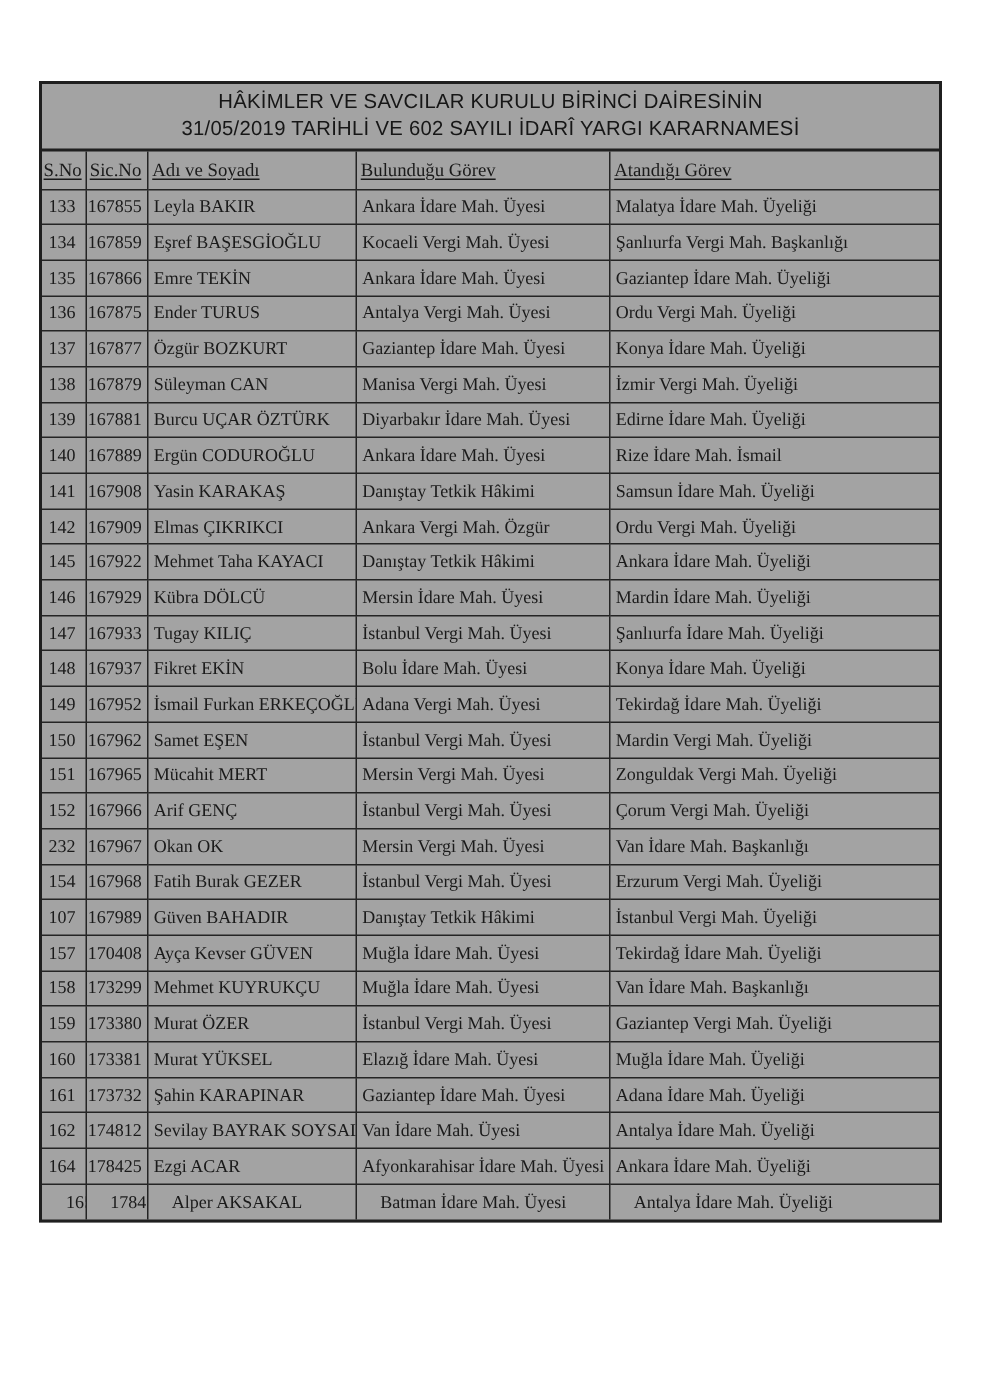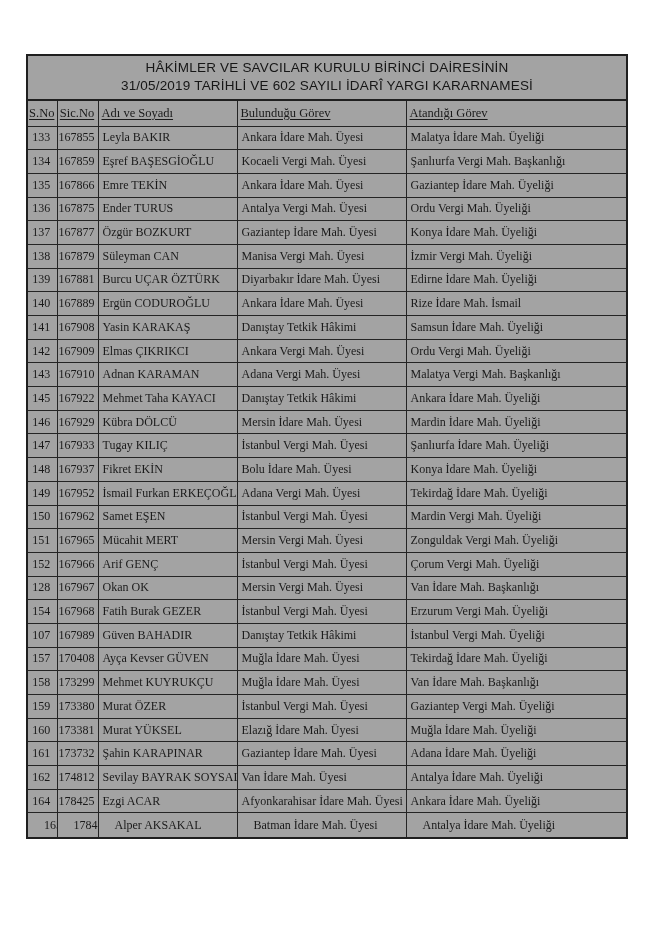--- a/index.html
+++ b/index.html
@@ -163,29 +163,22 @@
             <td class="num">141</td>
             <td class="num">167908</td>
             <td>Yasin KARAKAŞ</td>
             <td>Danıştay Tetkik Hâkimi</td>
             <td>Samsun İdare Mah. Üyeliği</td>
           </tr>
           <tr>
             <td class="num">142</td>
             <td class="num">167909</td>
             <td>Elmas ÇIKRIKCI</td>
-            <td>Ankara Vergi Mah. Üyesi</td>
+            <td>Ankara Vergi Mah. Özgür</td>
             <td>Ordu Vergi Mah. Üyeliği</td>
-          </tr>
-          <tr>
-            <td class="num">143</td>
-            <td class="num">167910</td>
-            <td>Adnan KARAMAN</td>
-            <td>Adana Vergi Mah. Üyesi</td>
-            <td>Malatya Vergi Mah. Başkanlığı</td>
           </tr>
           <tr>
             <td class="num">145</td>
             <td class="num">167922</td>
             <td>Mehmet Taha KAYACI</td>
             <td>Danıştay Tetkik Hâkimi</td>
             <td>Ankara İdare Mah. Üyeliği</td>
           </tr>
           <tr>
             <td class="num">146</td>
@@ -230,21 +223,21 @@
             <td>Zonguldak Vergi Mah. Üyeliği</td>
           </tr>
           <tr>
             <td class="num">152</td>
             <td class="num">167966</td>
             <td>Arif GENÇ</td>
             <td>İstanbul Vergi Mah. Üyesi</td>
             <td>Çorum Vergi Mah. Üyeliği</td>
           </tr>
           <tr>
-            <td class="num">128</td>
+            <td class="num">232</td>
             <td class="num">167967</td>
             <td>Okan OK</td>
             <td>Mersin Vergi Mah. Üyesi</td>
             <td>Van İdare Mah. Başkanlığı</td>
           </tr>
           <tr>
             <td class="num">154</td>
             <td class="num">167968</td>
             <td>Fatih Burak GEZER</td>
             <td>İstanbul Vergi Mah. Üyesi</td>

